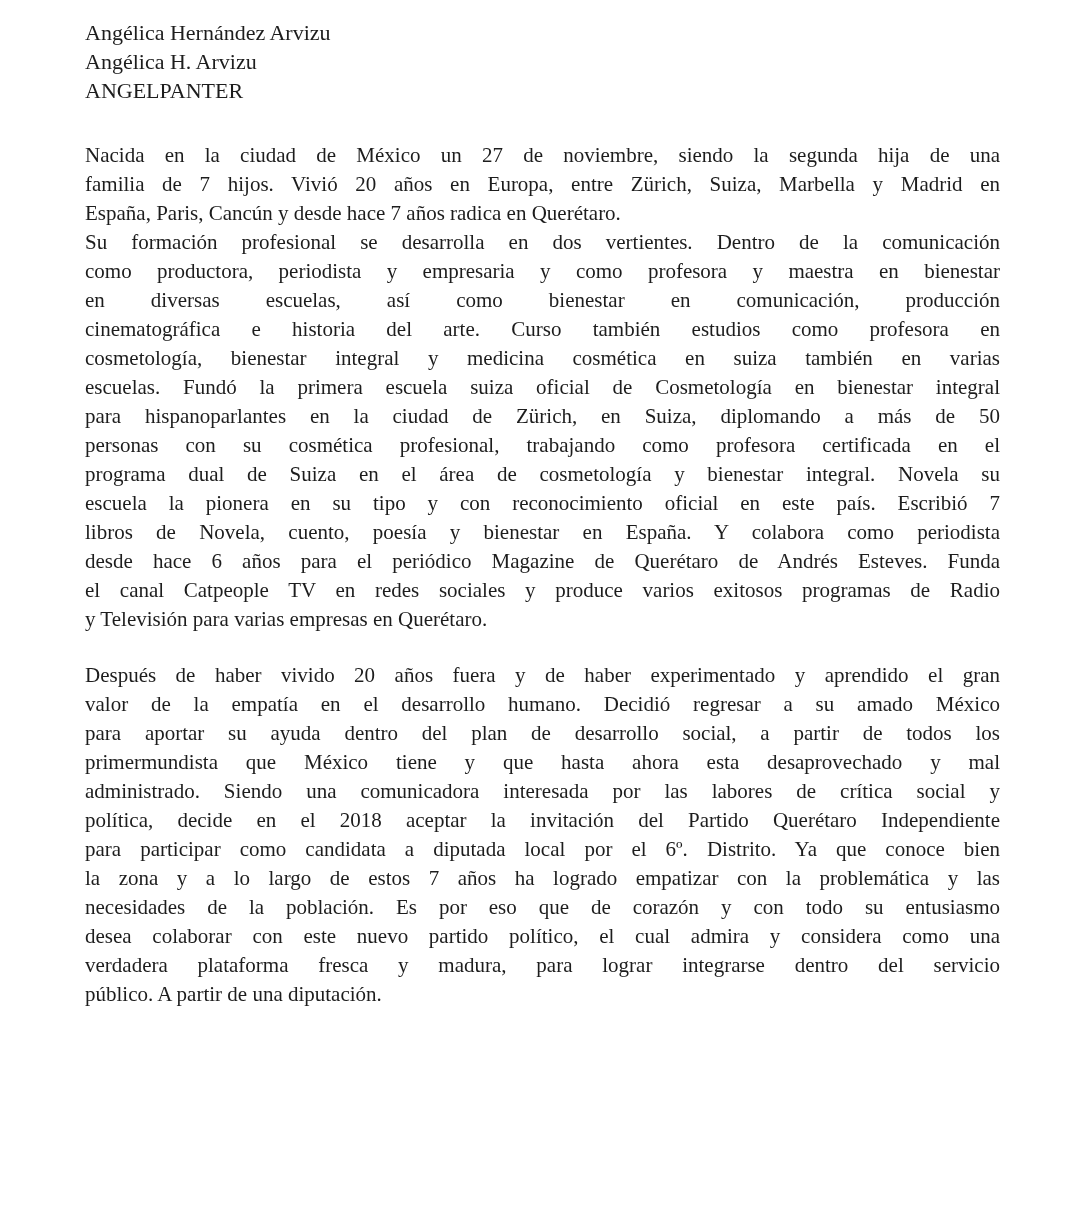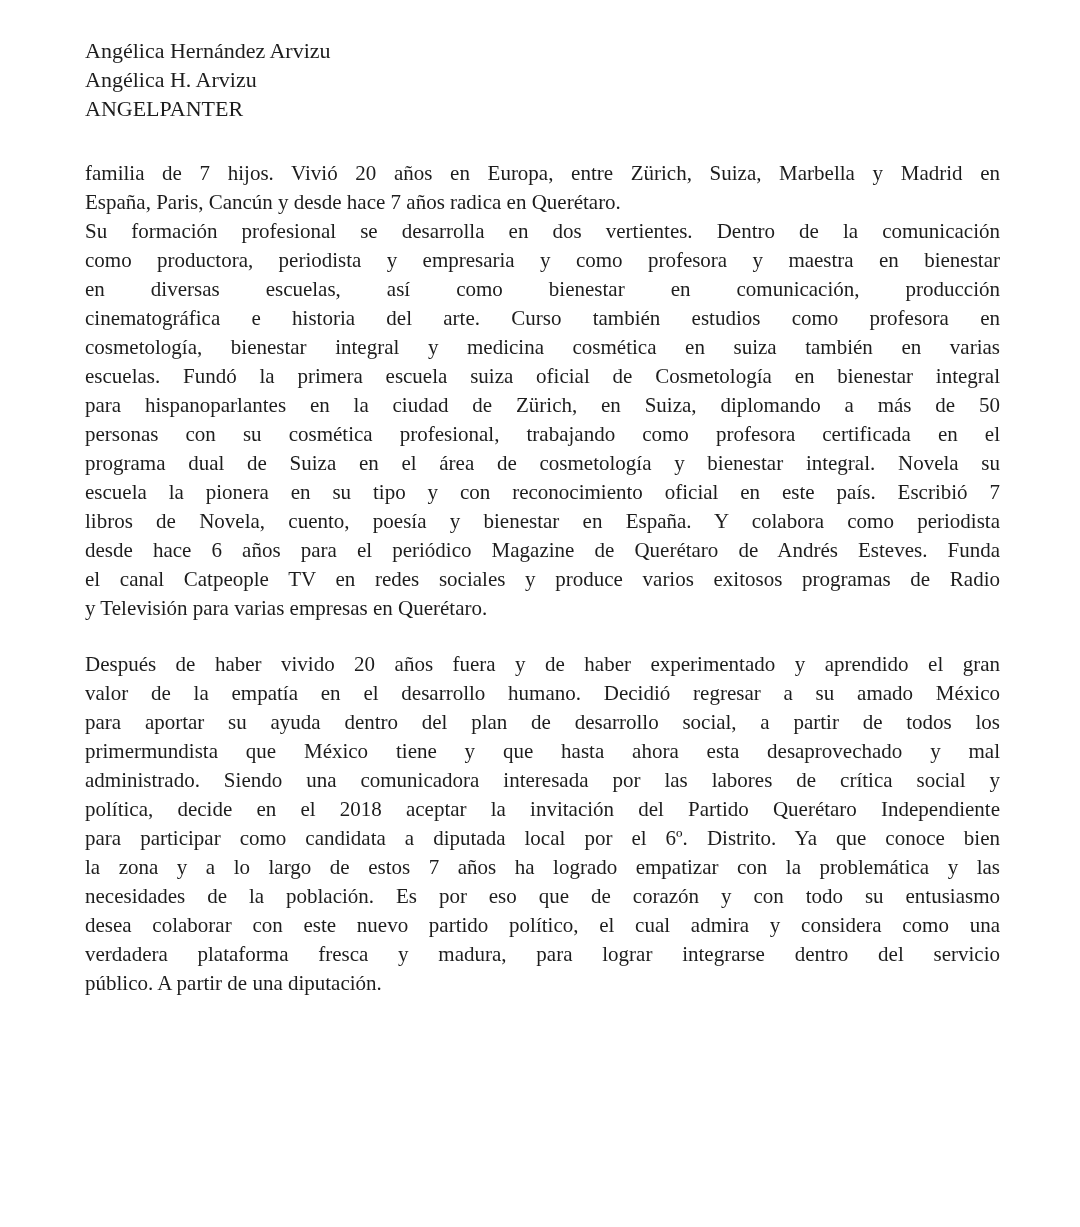--- a/index.html
+++ b/index.html
@@ -12,21 +12,21 @@
     width: 1080px;
     height: 1227px;
     background: #ffffff;
     overflow: hidden;
     font-family: "Liberation Serif", "DejaVu Serif", serif;
     color: #1d1d1d;
   }
   .content {
     position: absolute;
     left: 85px;
-    top: 36px;
+    top: 18px;
     width: 915px;
   }
   .header-block {
     font-size: 22px;
     line-height: 30px;
     text-align: left;
   }
   .body-block {
     margin-top: 36px;
     font-size: 21px;
@@ -57,20 +57,21 @@
 
     <div class="header-block">
       <div class="line">Angélica Hernández Arvizu</div>
       <div class="line">Angélica H. Arvizu</div>
       <div class="line">ANGELPANTER</div>
     </div>
 
     <div class="body-block">
         <div class="text-block">
           <div class="paragraph">
+            <div class="line fill">Nacida en la ciudad de México un 27 de noviembre, siendo la segunda hija de una</div>
             <div class="line fill">familia de 7 hijos. Vivió 20 años en Europa, entre Zürich, Suiza, Marbella y Madrid en</div>
             <div class="line">España, Paris, Cancún y desde hace 7 años radica en Querétaro.</div>
           </div>
           <div class="paragraph">
             <div class="line fill">Su formación profesional se desarrolla en dos vertientes.  Dentro de la comunicación</div>
             <div class="line fill">como productora, periodista y empresaria y como profesora y maestra en bienestar</div>
             <div class="line fill">en diversas escuelas, así como bienestar en comunicación, producción</div>
             <div class="line fill">cinematográfica e historia del arte. Curso también estudios como profesora en</div>
             <div class="line fill">cosmetología, bienestar integral y medicina cosmética en suiza también en varias</div>
             <div class="line fill">escuelas.  Fundó la primera escuela suiza oficial de Cosmetología en bienestar integral</div>

